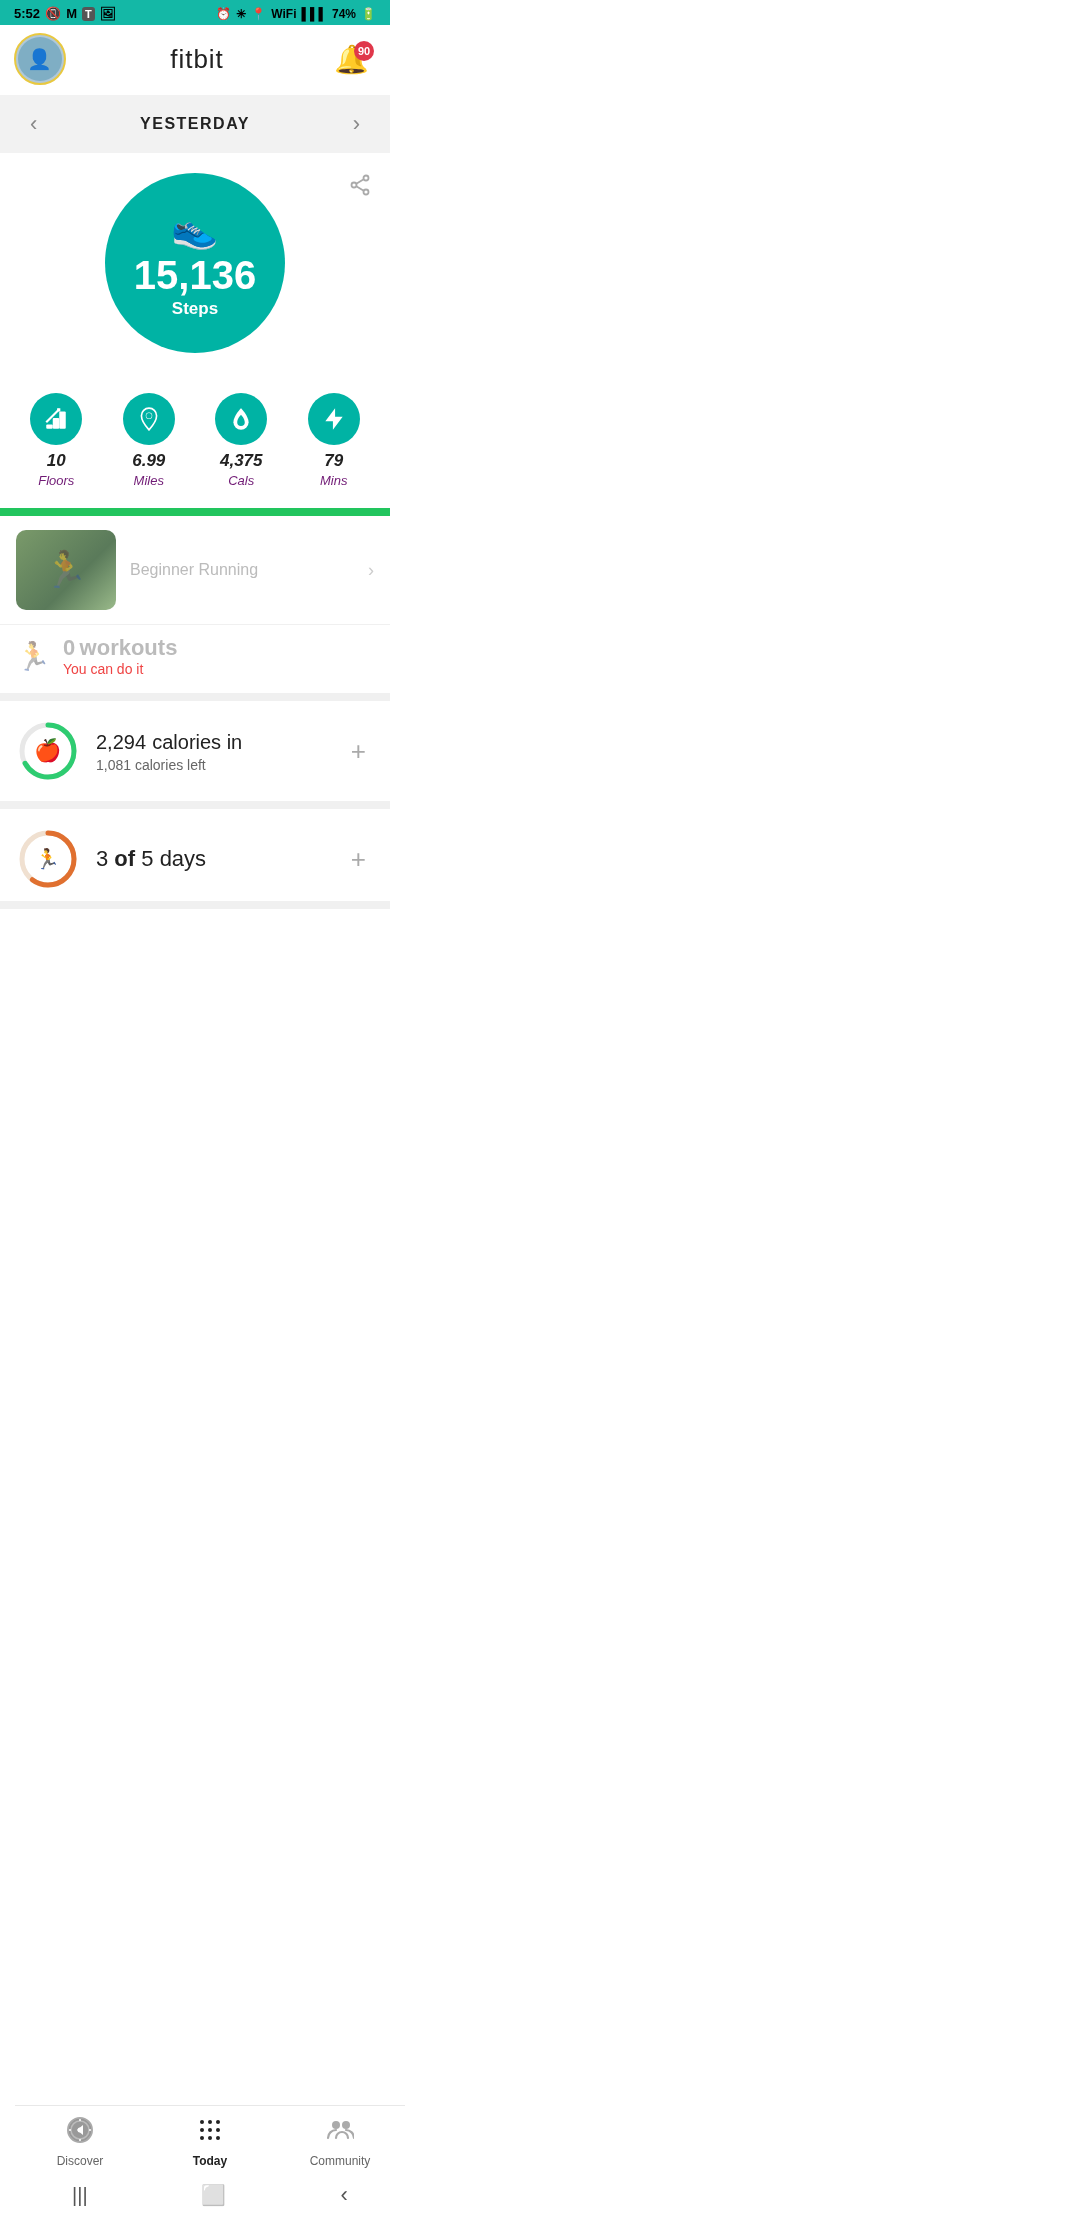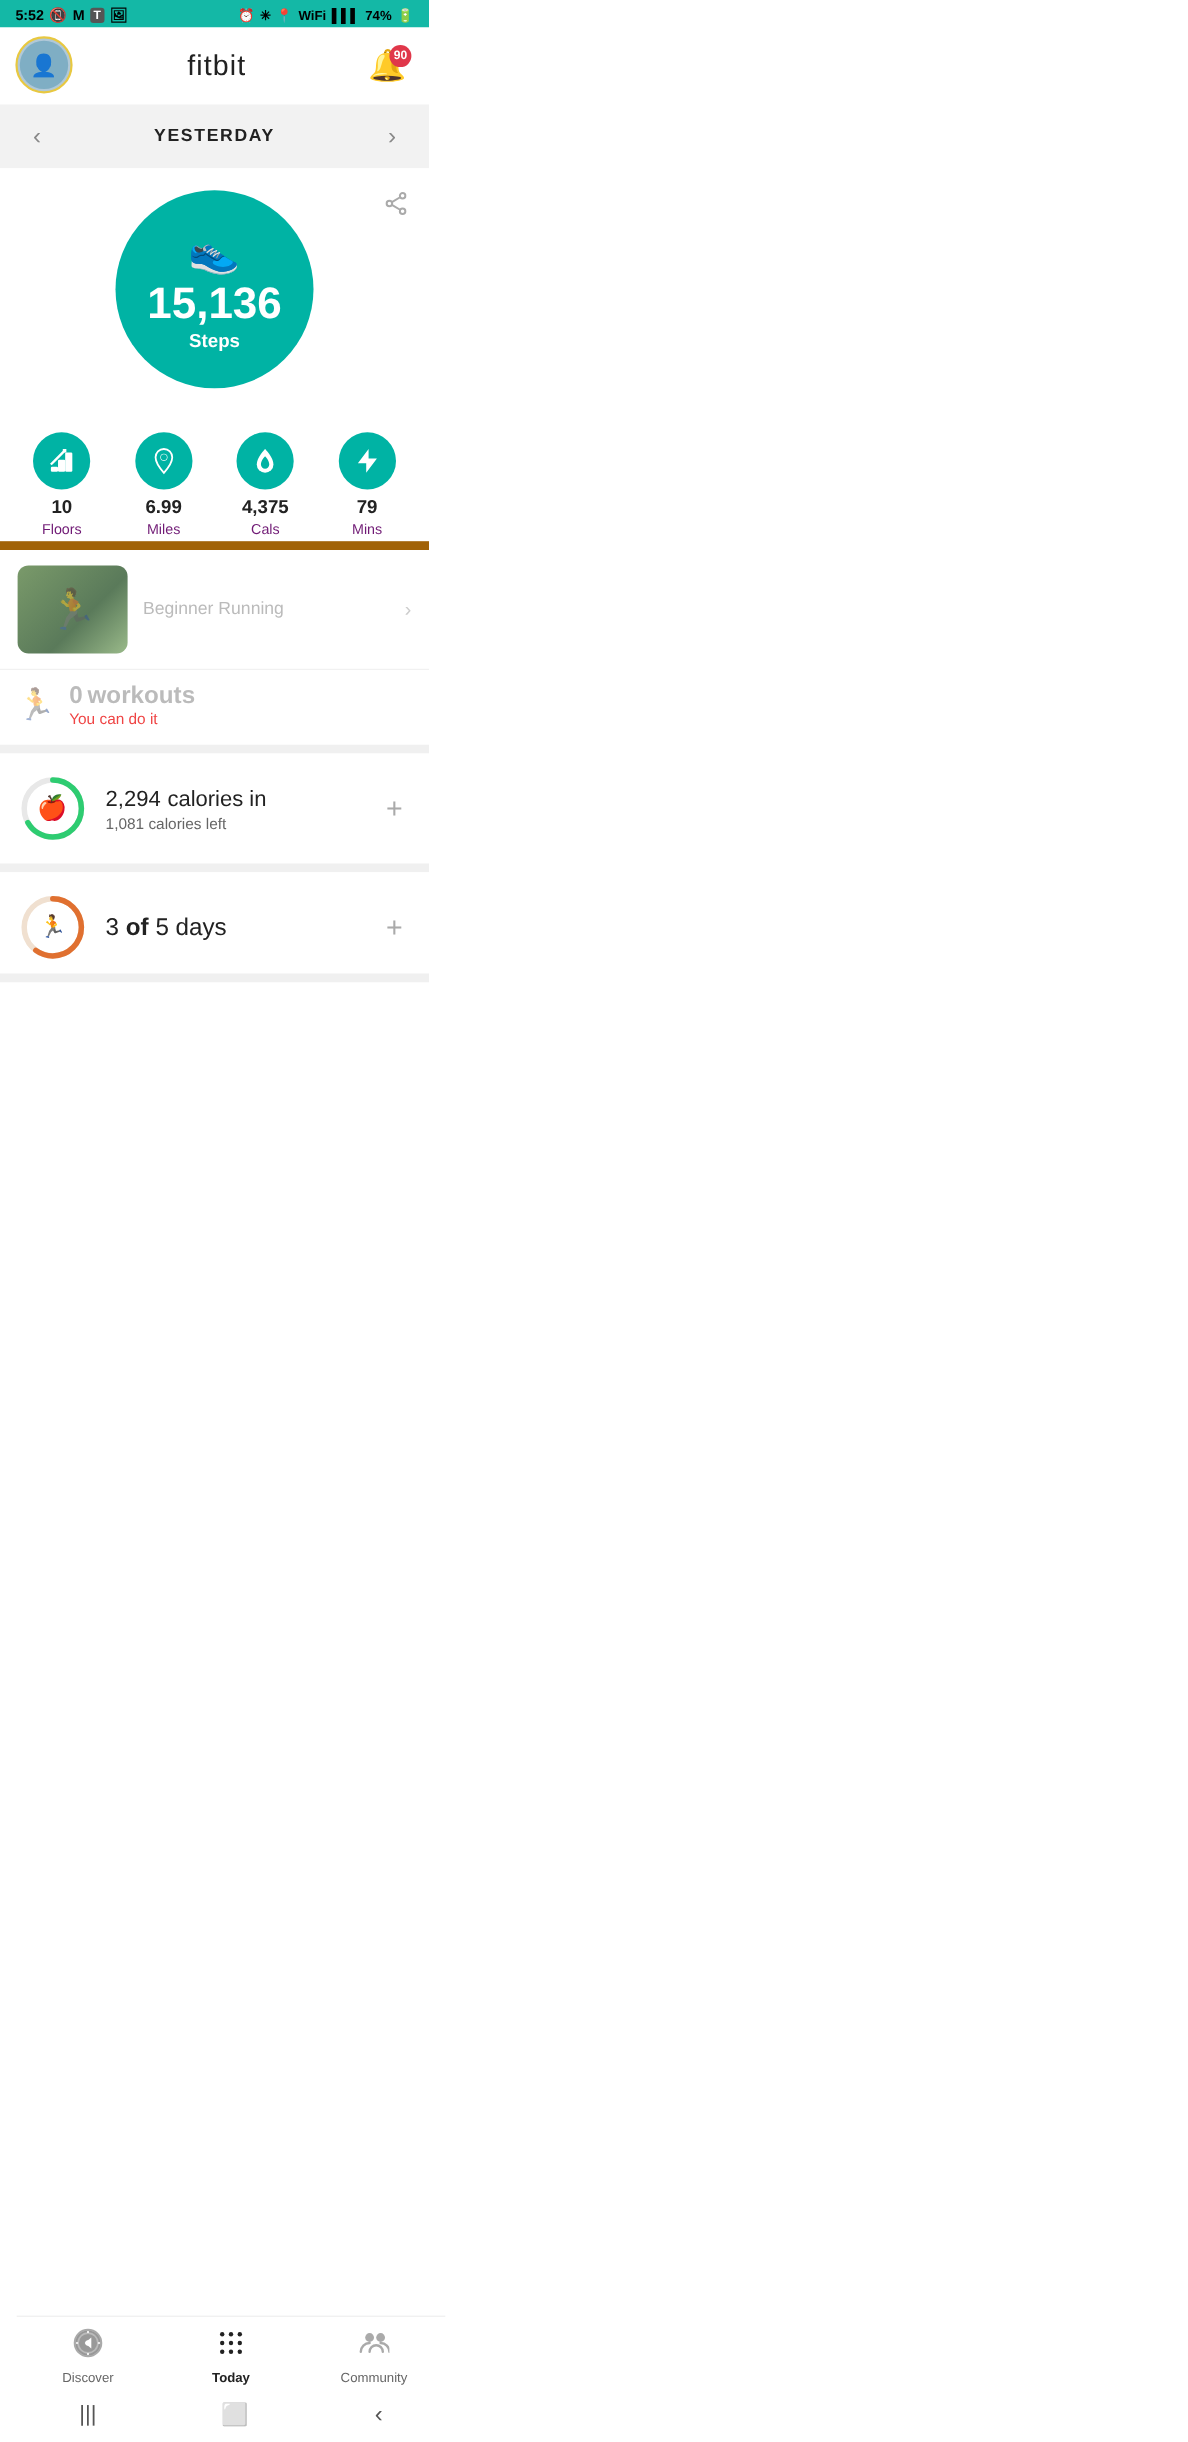--- a/index.html
+++ b/index.html
@@ -133,23 +133,24 @@
     .steps-label {
       font-size: 17px;
       font-weight: 700;
       margin-top: 4px;
     }
 
     
     .stats-row {
       display: flex;
       justify-content: space-around;
-      padding: 16px 10px 4px;
-      background: #fff;
-      border-bottom: 8px solid #a16207;
+      padding: 16px 10px 20px;
+      background: #fff;
+      border-bottom: 8px solid #22c55e;
+      font-style: italic;
     }
     .stat-item {
       display: flex;
       flex-direction: column;
       align-items: center;
       gap: 6px;
       flex: 1;
     }
     .stat-icon-circle {
       width: 52px; height: 52px;

